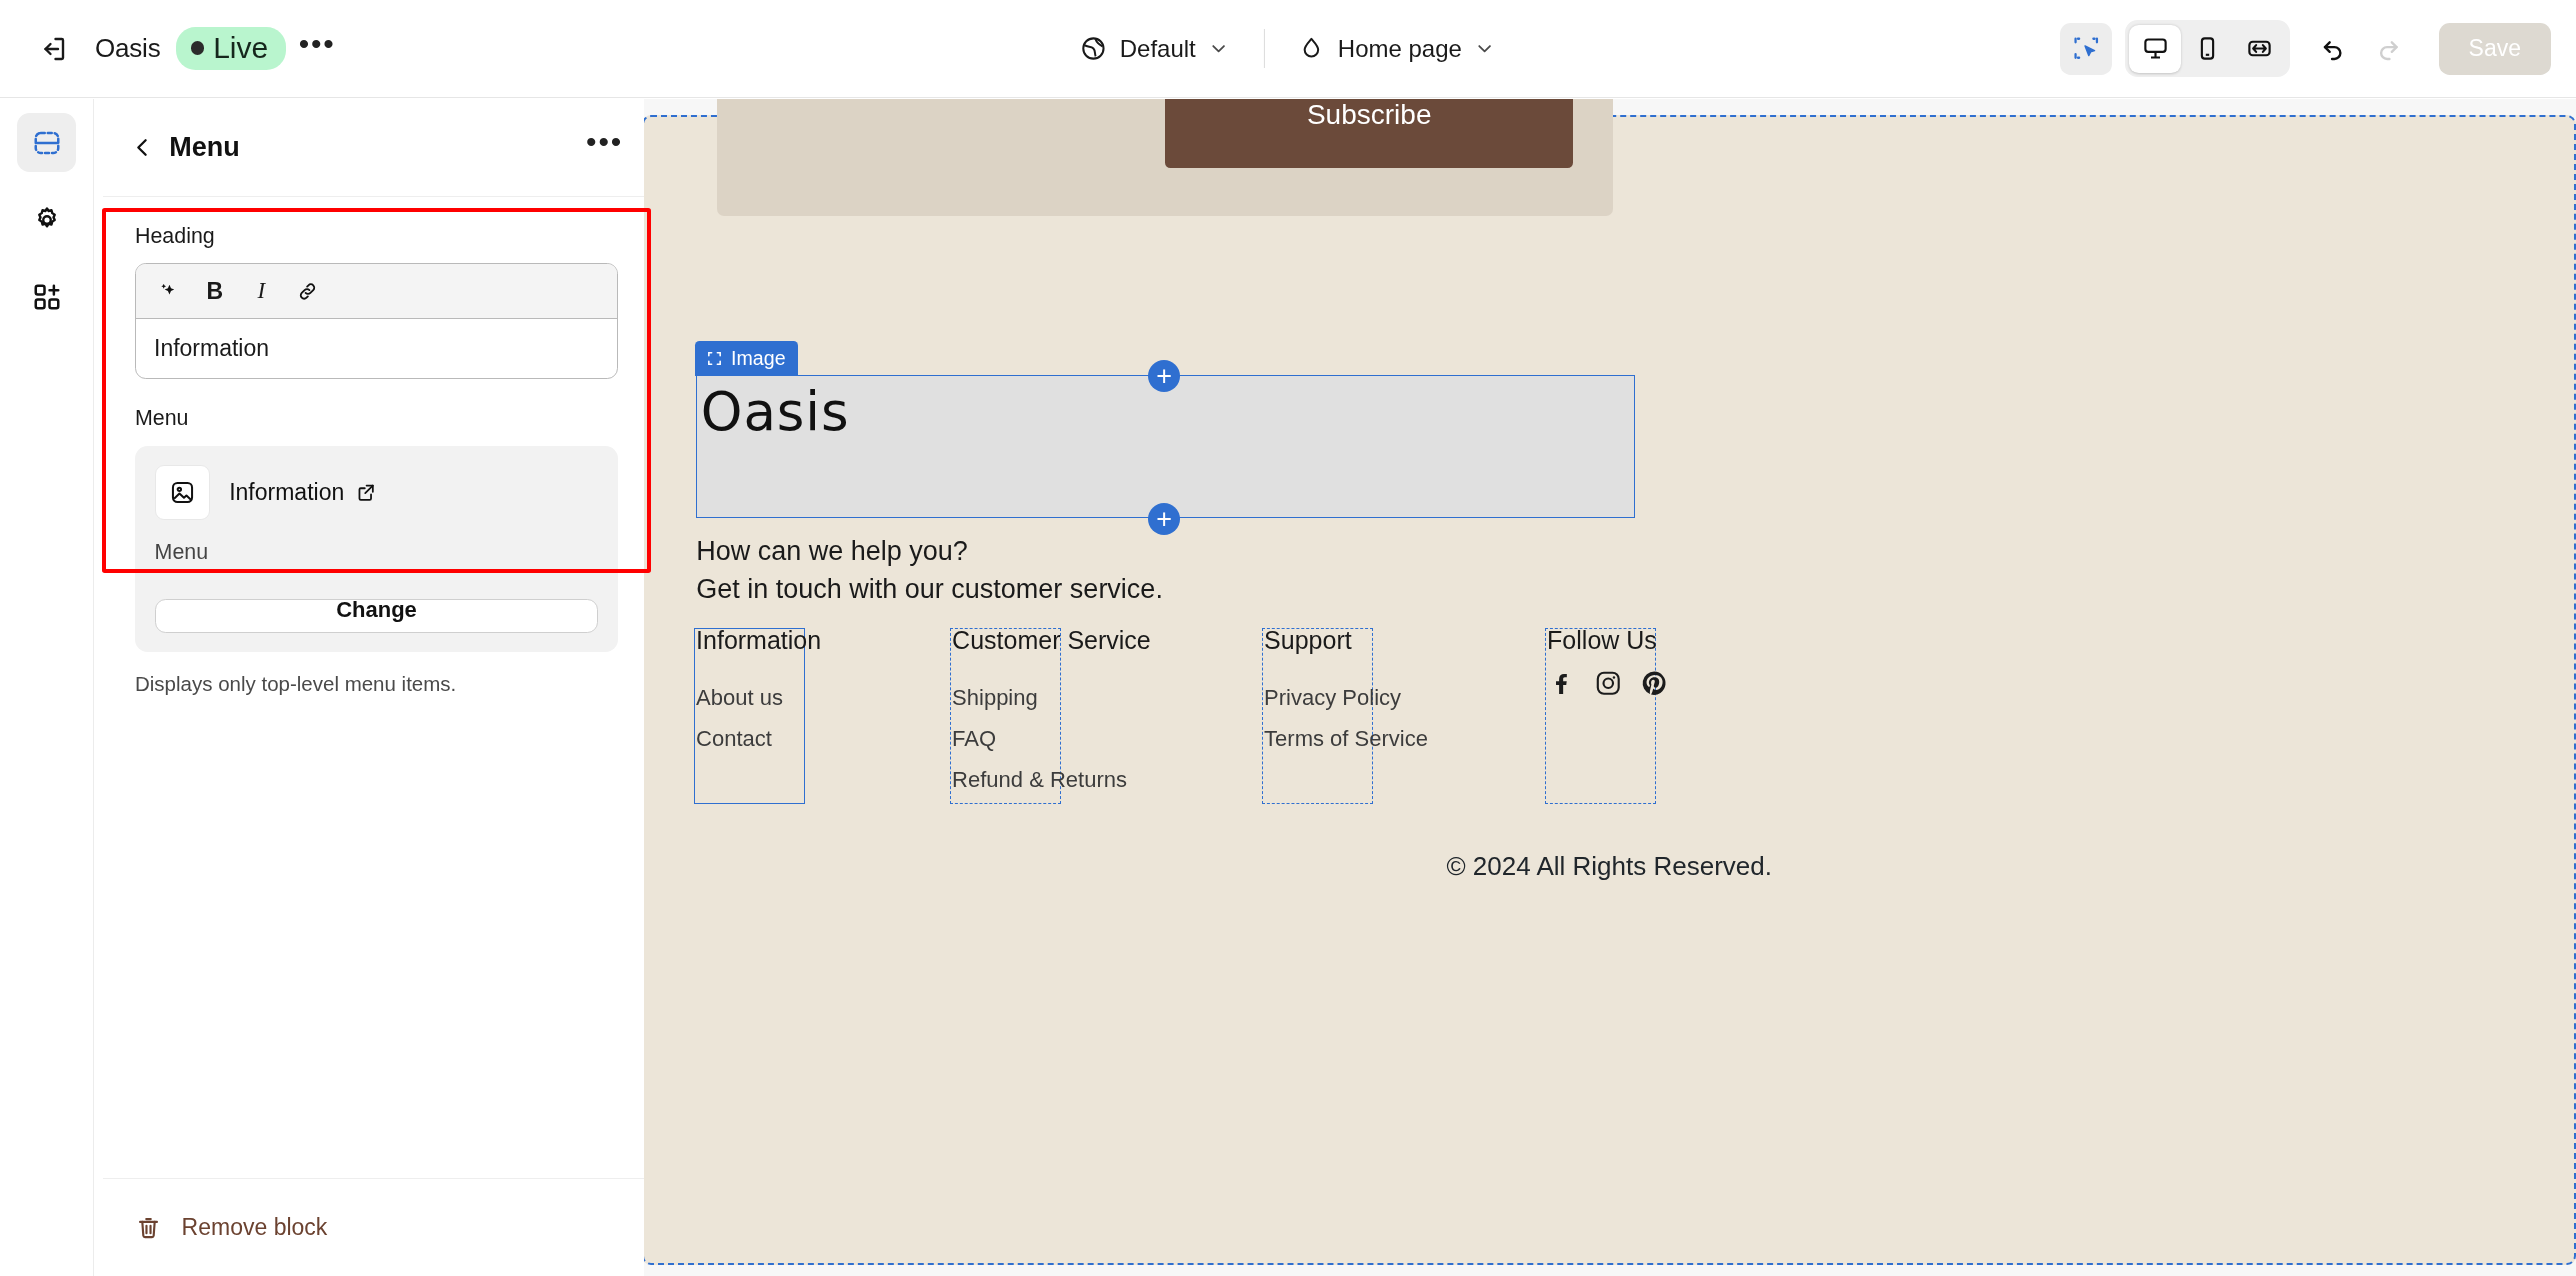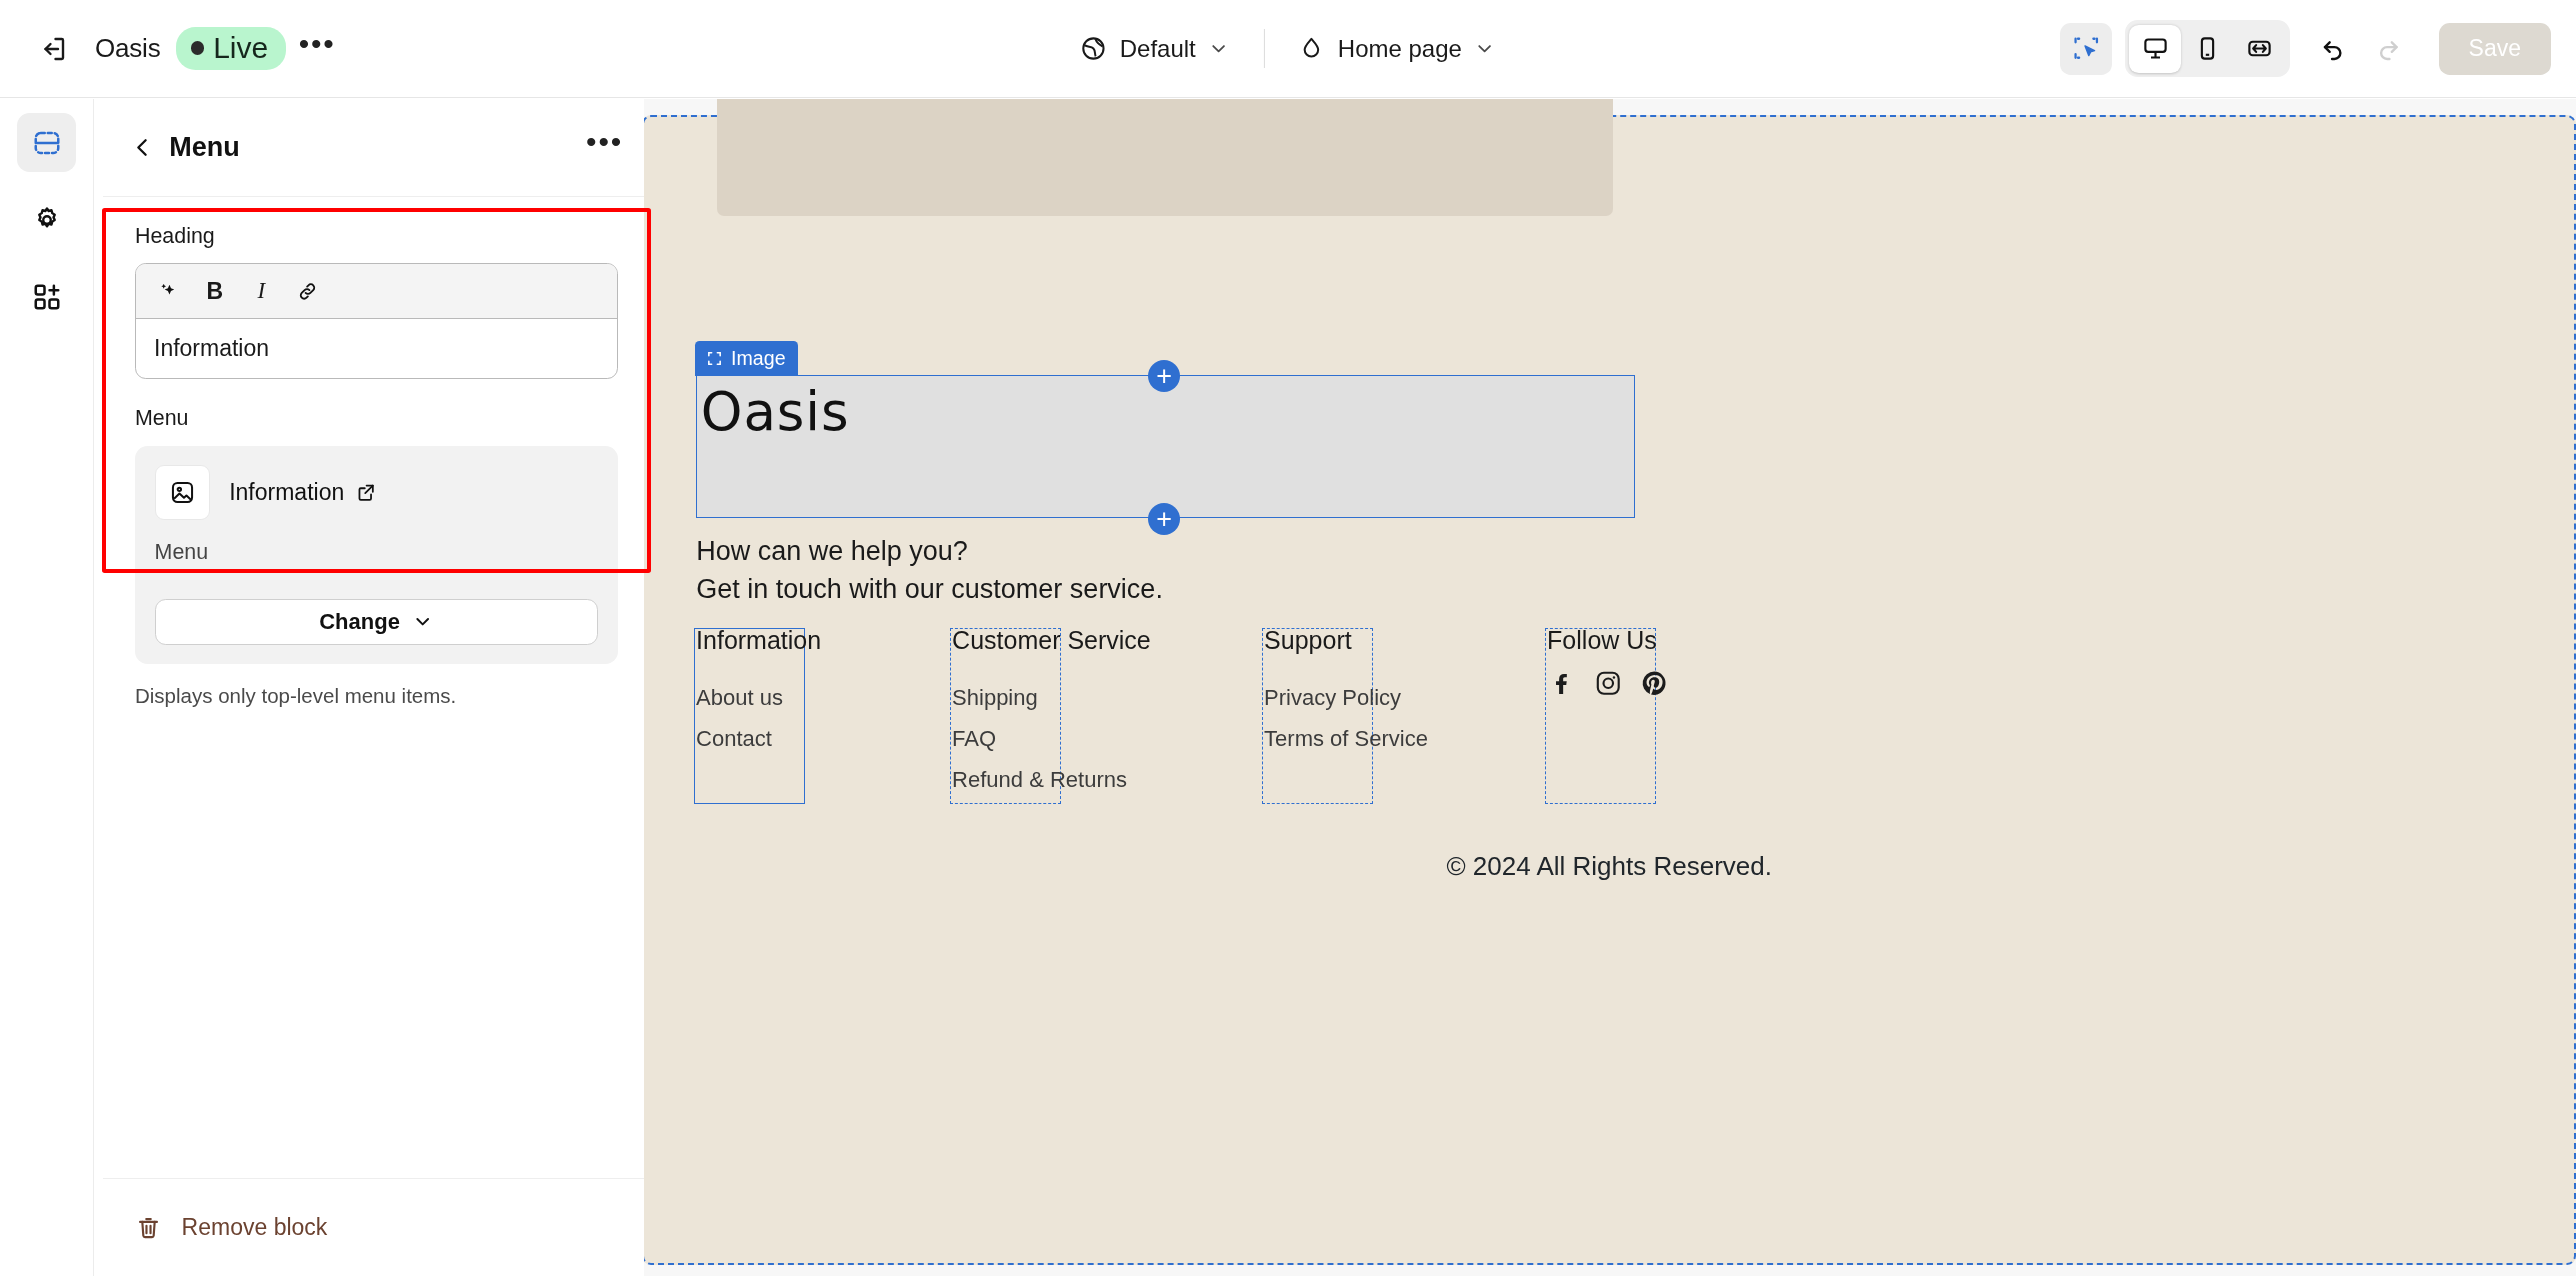--- a/index.html
+++ b/index.html
@@ -121,22 +121,22 @@
   .menu-row { display:flex; align-items:center; gap:19.6px; }
   .thumb {
     width:55px; height:55px; background:#ffffff; border-radius:9px;
     display:flex; align-items:center; justify-content:center; border:0.9px solid #e8e8e8;
   }
   .menu-row-label { font-size:23px; color:#111; display:flex; align-items:center; gap:10.7px; }
   .menu-sub { font-size:21.4px; color:#444; margin-top:19.6px; }
   .menu-card-bottom { padding:16px 19.6px 19.6px 19.6px; }
   .change-btn {
     width:100%; background:#fff; border:0.9px solid #cfcfcf; border-radius:10.7px;
-    height:46px; display:flex; align-items:center; justify-content:center; gap:12.5px;
-    font-size:22px; font-weight:bold; color:#111; cursor:pointer;
+    height:34px; display:flex; align-items:center; justify-content:center; gap:12.5px;
+    font-size:22px; font-weight:bold; color:#111; cursor:pointer;flex-direction:column;
   }
   .helper { font-size:20.5px; color:#4a4a4a; margin-top:19.6px; }
 
   .panel-foot {
     flex:0 0 auto; height:98px; border-top:0.9px solid #eeeeee;
     display:flex; align-items:center; padding:0 32px;
   }
   .remove-block {
     display:flex; align-items:center; gap:19.6px; color:#6b4230; font-size:23px; cursor:pointer;text-align:center;
   }
@@ -397,20 +397,21 @@
         <span>Remove block</span>
       </div>
     </div>
   </div>
 
   <div class="canvas-area">
     <div class="page-frame">
 
       <div class="sub-card"></div>
       <div class="sub-text">sale and offers</div>
+      <div class="subscribe-btn">Subscribe</div>
 
       <div class="image-block">
         <div class="image-tag">
           <svg width="17" height="17" viewBox="0 0 24 24" fill="none" stroke="#ffffff" stroke-width="2.2" stroke-linecap="round">
             <path d="M4 8V4h4M20 8V4h-4M4 16v4h4M20 16v4h-4"></path>
           </svg>
           <span>Image</span>
         </div>
         <div class="oasis-logo">Oasis</div>
         <div class="plus-handle" style="left:451px; top:-16px;">+</div>

